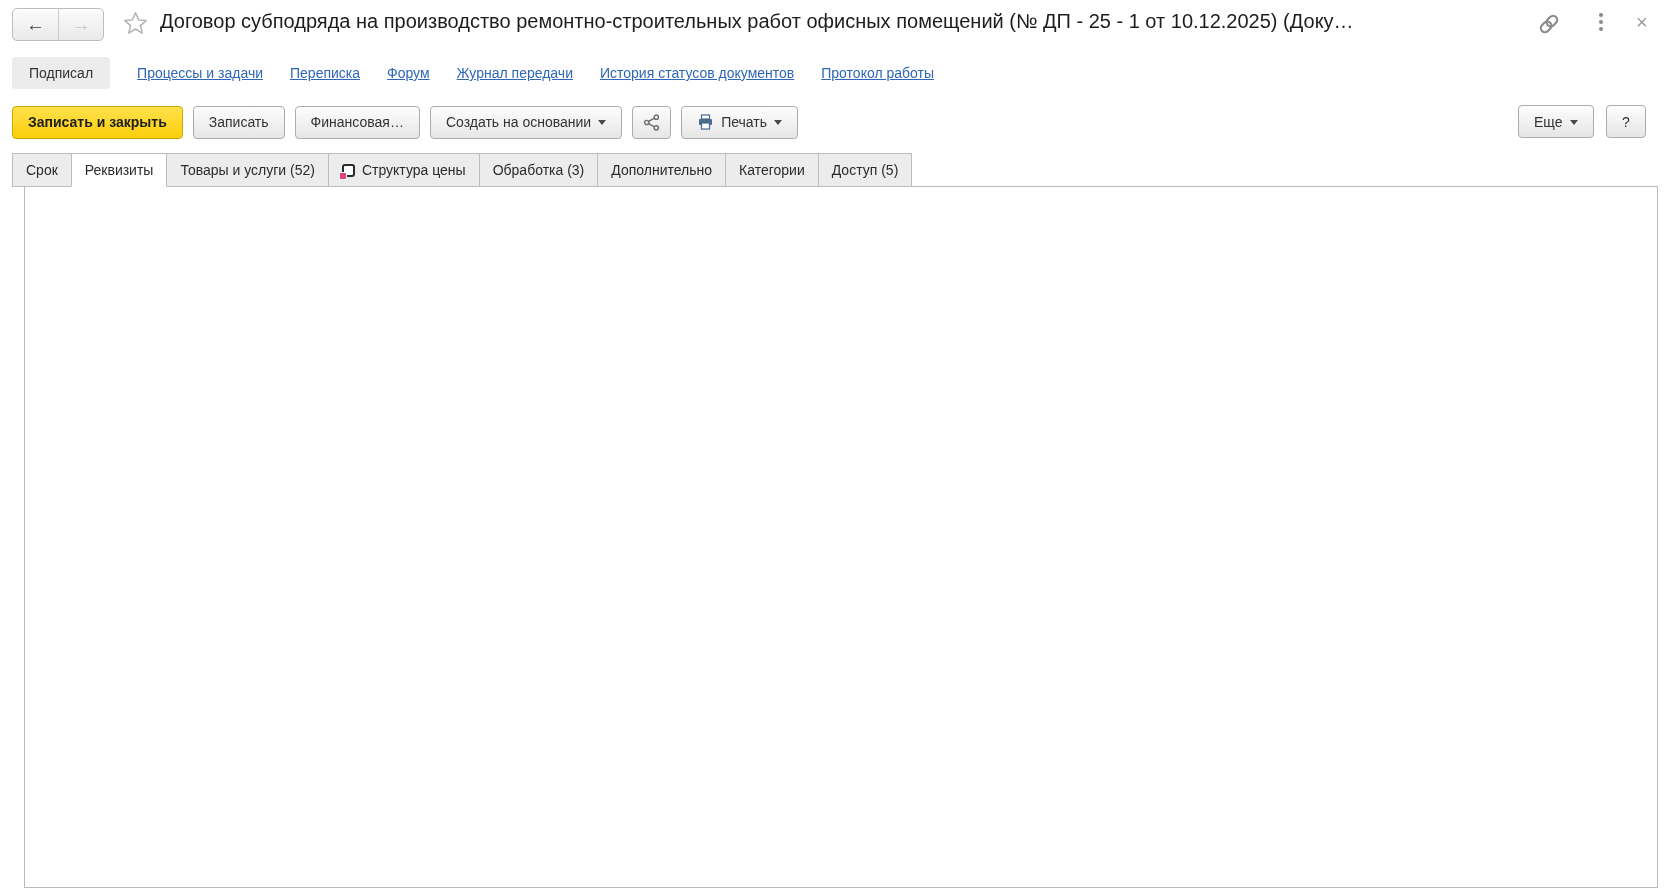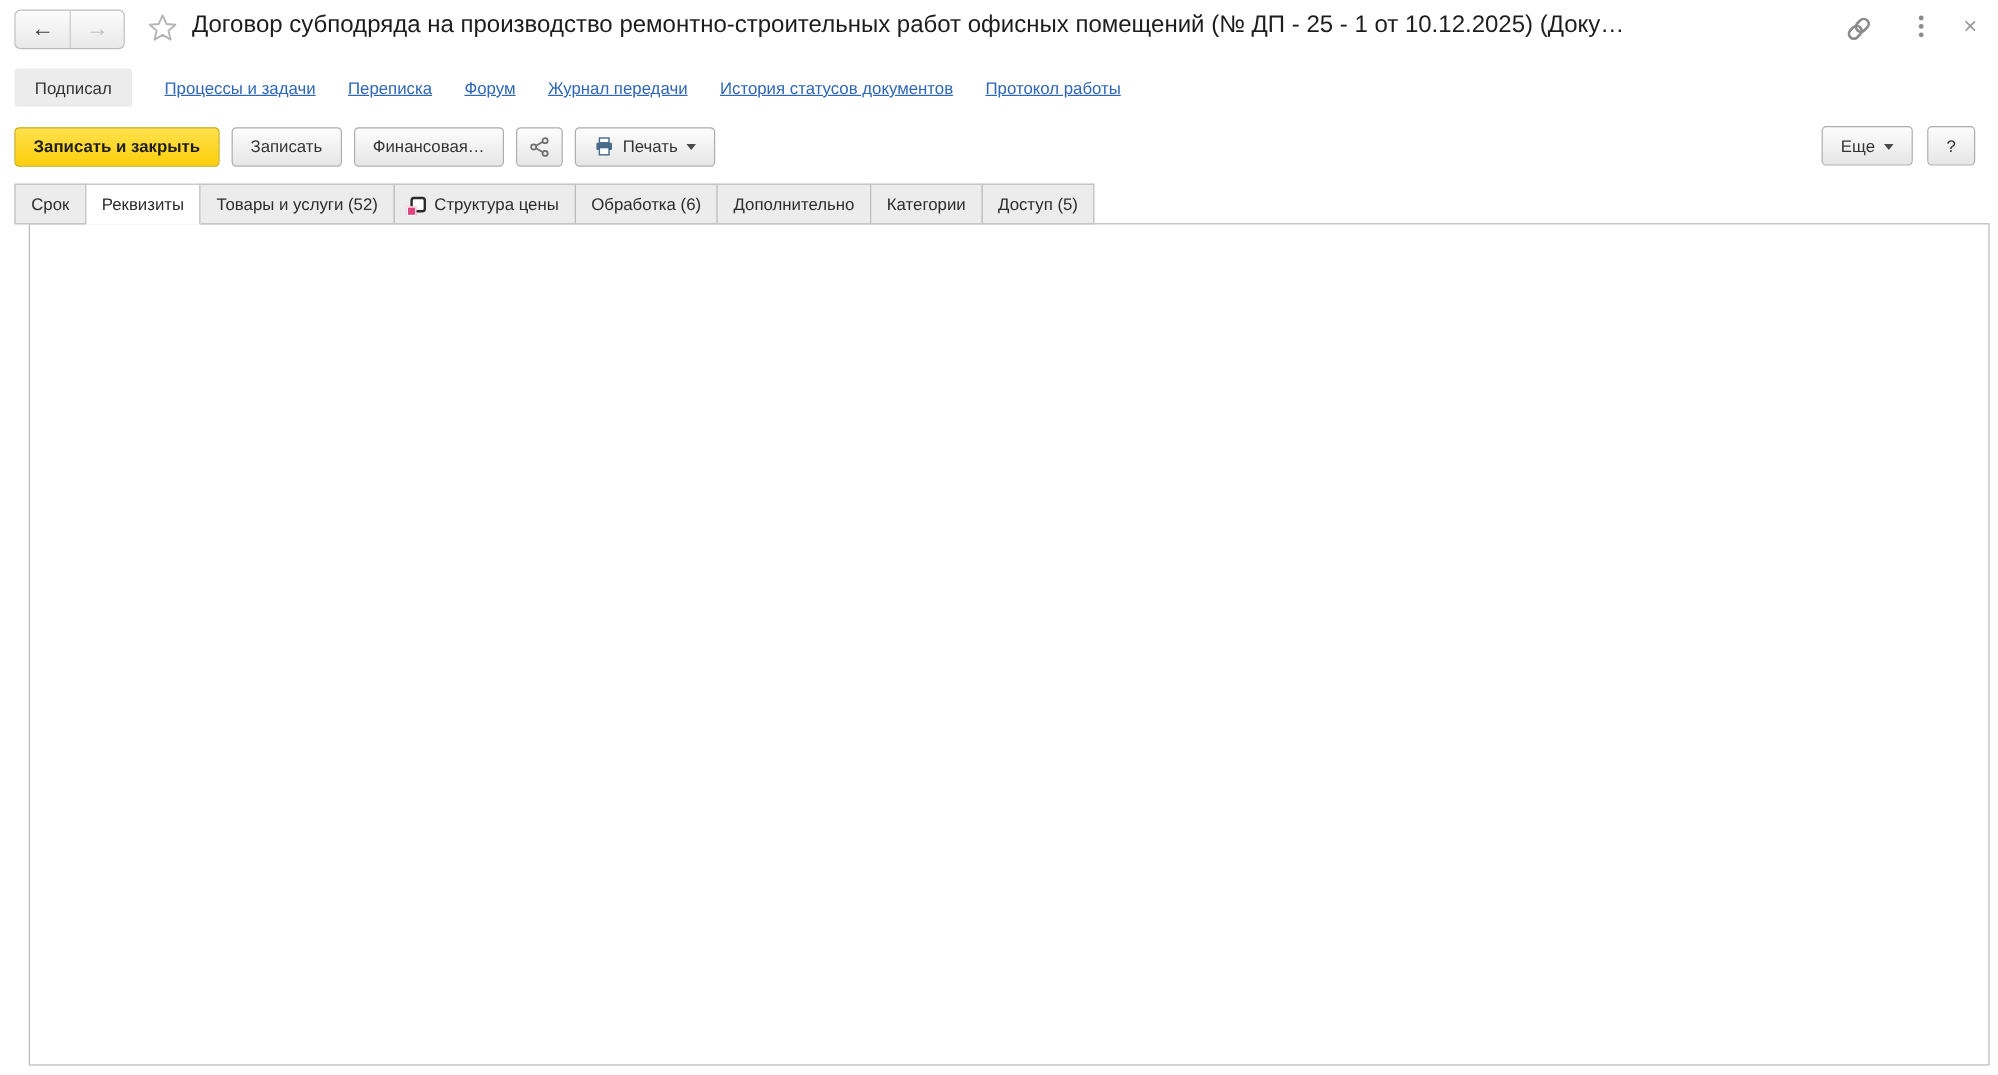--- a/index.html
+++ b/index.html
@@ -133,20 +133,24 @@
   <div class="navlink">Форум</div>
   <div class="navlink">Журнал передачи</div>
   <div class="navlink">История статусов документов</div>
   <div class="navlink">Протокол работы</div>
 </div>
 
 <div class="toolbar">
   <button class="btn btn-primary">Записать и закрыть</button>
   <button class="btn">Записать</button>
   <button class="btn">Финансовая…</button>
+  <button class="btn">
+      <span>Создать на основании</span>
+      <span class="caret"></span>
+    </button>
   <button class="btn iconbtn">
     <svg width="17" height="17" viewBox="0 0 16 16">
       <g fill="none" stroke="#707070" stroke-width="1.4">
         <circle cx="3.5" cy="8" r="2"></circle>
           <circle cx="12.5" cy="3" r="2"></circle>
           <circle cx="12.5" cy="13" r="2"></circle>
         <line x1="5.3" y1="7" x2="10.7" y2="3.9"></line>
           <line x1="5.3" y1="9" x2="10.7" y2="12.1"></line>
       </g>
     </svg>
@@ -168,21 +172,21 @@
 <button class="btn abs" style="left:1606px;top:105px;width:40px;padding:0">?</button>
 
 <div class="tabs">
   <div class="tab">Срок</div>
   <div class="tab active">Реквизиты</div>
   <div class="tab">Товары и услуги (52)</div>
   <div class="tab">
       <span class="tabicon"></span>
       <span>Структура цены</span>
     </div>
-  <div class="tab">Обработка (6)</div>
+  <div class="tab">Обработка (3)</div>
   <div class="tab">Дополнительно</div>
   <div class="tab">Категории</div>
   <div class="tab">Доступ (5)</div>
 </div>
 
 <div class="frame"></div>
 
 <div class="abs lbl" style="left:36px;top:204px">Вид документа:</div>
 <div class="abs fld cream" style="left:158px;top:199px;width:614px">
   <input value="Договор подряда" style="">

